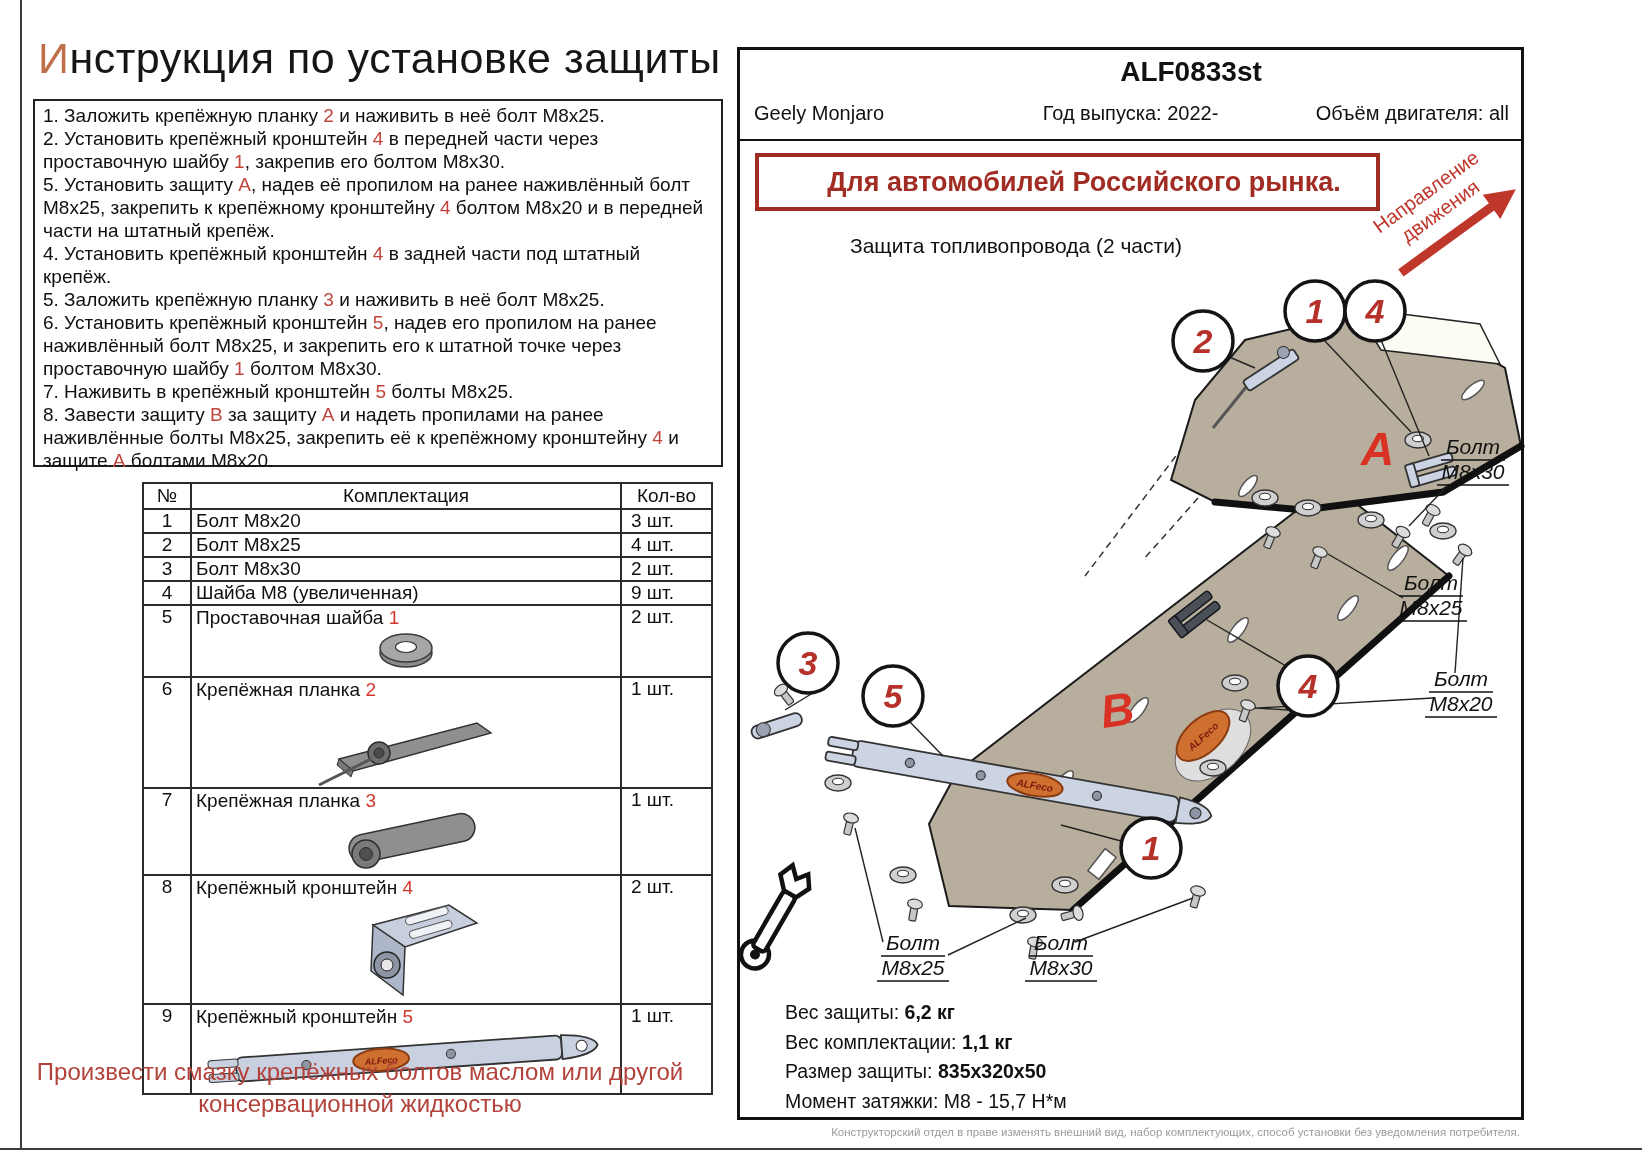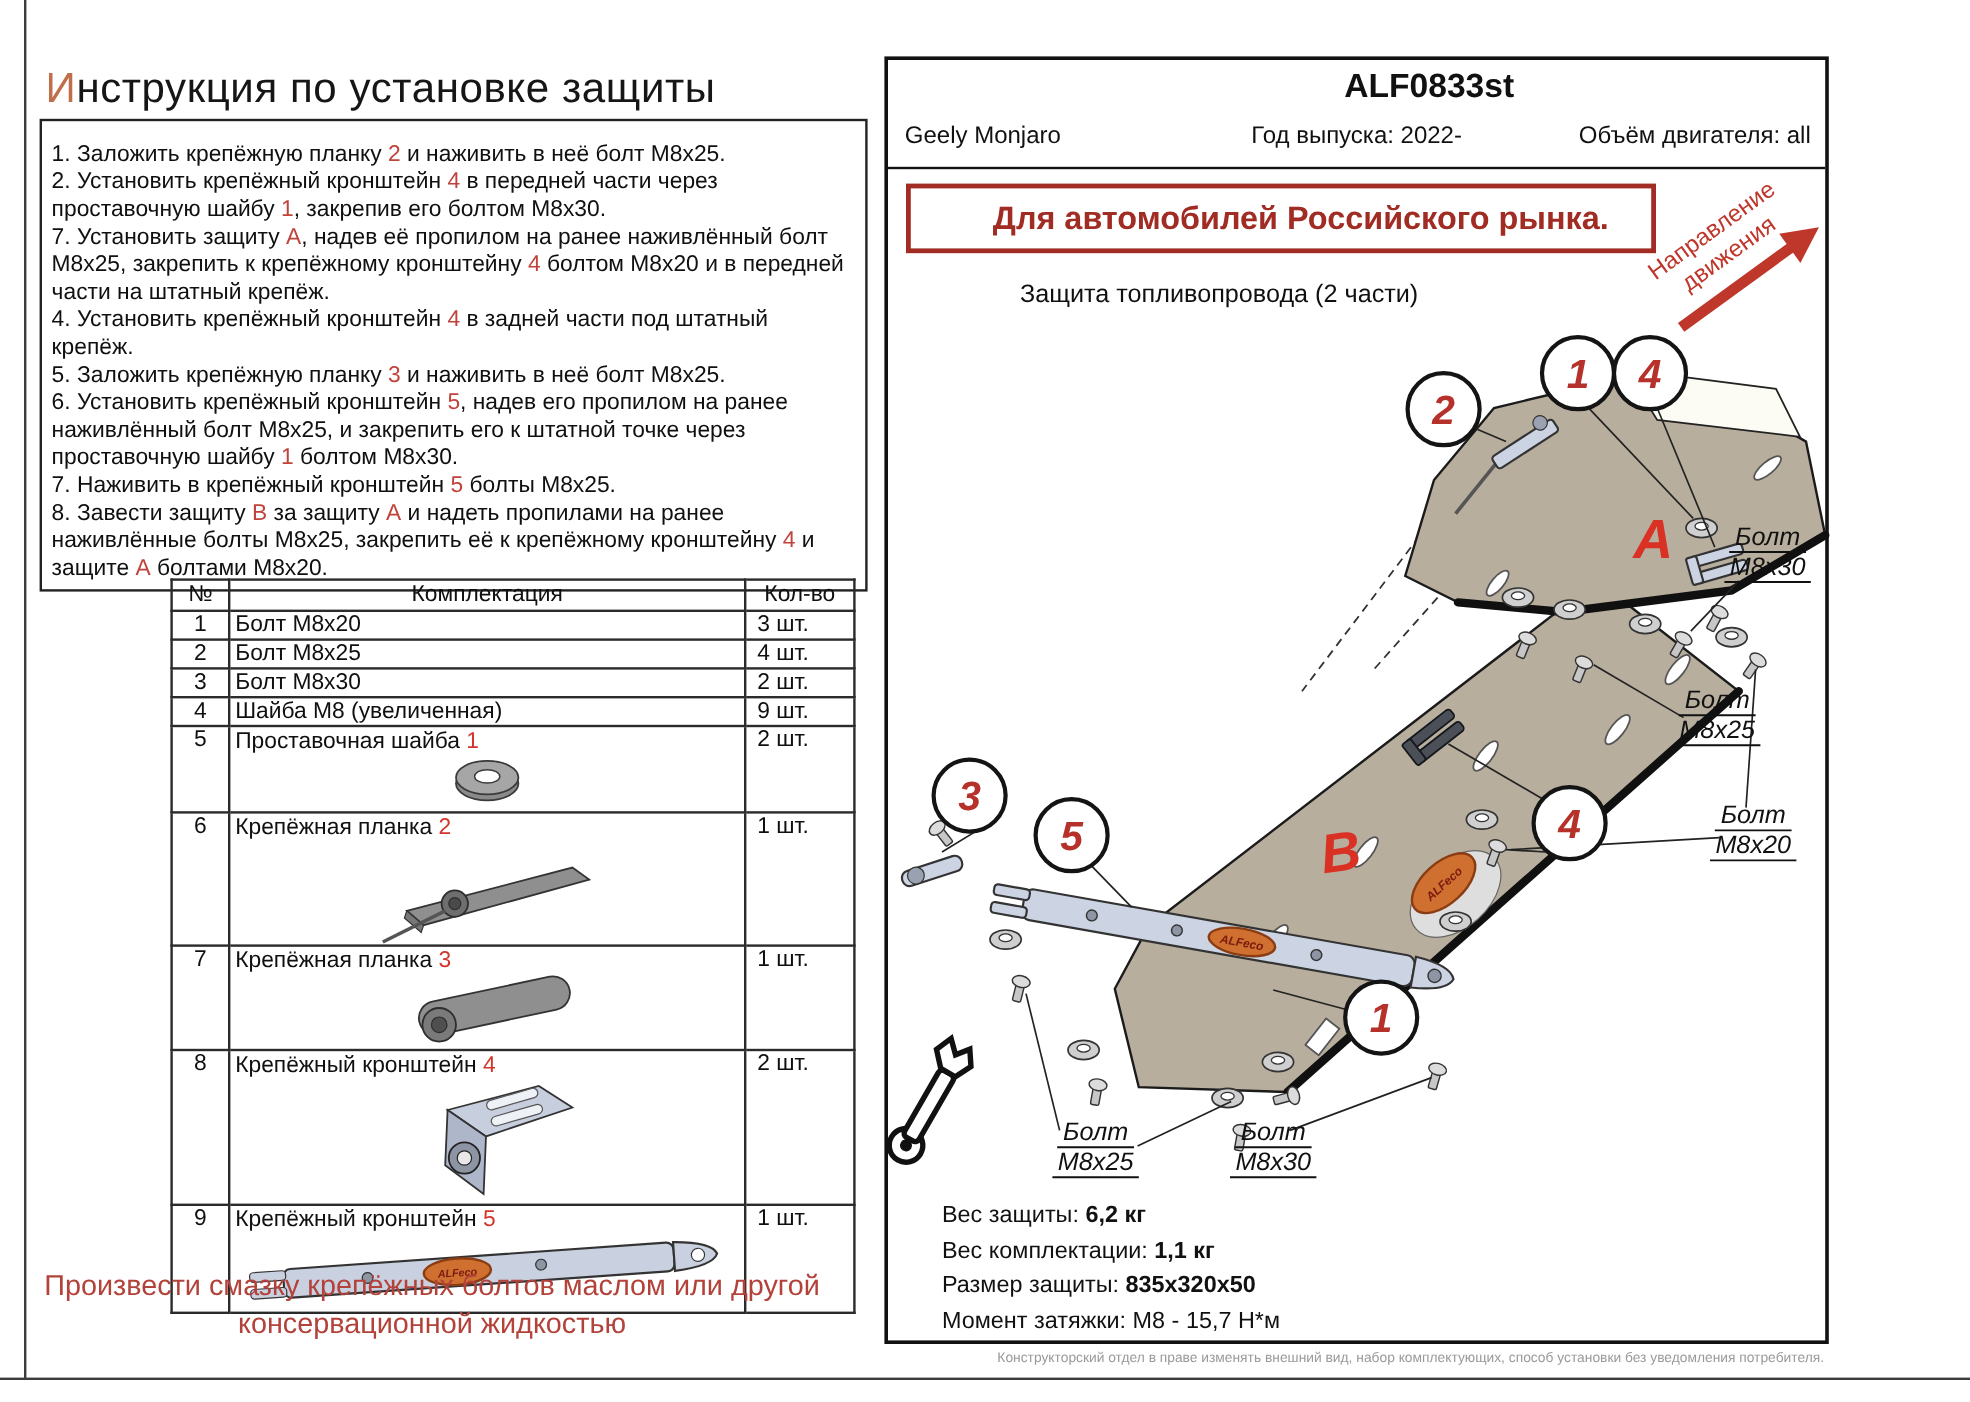--- a/index.html
+++ b/index.html
@@ -3,25 +3,25 @@
 <meta charset="utf-8">
 <style>
   html,body{margin:0;padding:0;}
   body{width:1642px;height:1168px;position:relative;background:#fff;
        font-family:"Liberation Sans",sans-serif;color:#111;overflow:hidden;}
   .abs{position:absolute;}
   
   .page-left-line{left:20px;top:0;width:2px;height:1150px;background:#3c3c3c;}
   .page-bottom-line{left:0;top:1148px;width:1642px;height:2px;background:#3c3c3c;}
   
-  .title{left:38px;top:34px;font-size:35px;letter-spacing:.5px;color:#161616;margin-top:20px;}
+  .title{left:38px;top:34px;font-size:43px;letter-spacing:.5px;color:#161616;}
   .title-lead{color:#bf6f4a;}
   
   .instr-box{left:33px;top:99px;width:670px;height:358px;border:2px solid #222;
-             padding:16px 8px;font-size:19px;line-height:23px;color:#101010;}
+             padding:3px 8px;font-size:19px;line-height:23px;color:#101010;}
   .instr-line{margin:0;}
   .red{color:#c0443c;}
   
   .parts{left:142px;top:482px;border-collapse:collapse;table-layout:fixed;}
   .parts td,.parts th{border:2px solid #2b2b2b;font-size:19px;font-weight:400;
                       padding:0 4px;vertical-align:top;color:#101010;}
   .parts th{text-align:center;padding:1px 4px;}
   .c-num{width:38px;text-align:center;}
   .c-name{width:346px;}
   .c-qty{width:76px;padding-left:9px !important;}
@@ -74,21 +74,21 @@
 <div class="abs page-bottom-line"></div>
 
 <div class="abs title">
   <span class="title-lead">И</span><span>нструкция по установке защиты</span>
 </div>
 
 <div class="abs instr-box">
   <div id="instr-list">
       <div class="instr-line"><span>1. Заложить крепёжную планку </span><span class="red">2</span><span> и наживить в неё болт М8х25.</span></div>
       <div class="instr-line"><span>2. Установить крепёжный кронштейн </span><span class="red">4</span><span> в передней части через проставочную шайбу </span><span class="red">1</span><span>, закрепив его болтом М8х30.</span></div>
-      <div class="instr-line"><span>7. Установить защиту </span><span class="red">А</span><span>, надев её пропилом на ранее наживлённый болт М8х25, закрепить к крепёжному кронштейну </span><span class="red">4</span><span> болтом М8х20 и в передней части на штатный крепёж.</span></div>
+      <div class="instr-line"><span>5. Установить защиту </span><span class="red">А</span><span>, надев её пропилом на ранее наживлённый болт М8х25, закрепить к крепёжному кронштейну </span><span class="red">4</span><span> болтом М8х20 и в передней части на штатный крепёж.</span></div>
       <div class="instr-line"><span>4. Установить крепёжный кронштейн </span><span class="red">4</span><span> в задней части под штатный крепёж.</span></div>
       <div class="instr-line"><span>5. Заложить крепёжную планку </span><span class="red">3</span><span> и наживить в неё болт М8х25.</span></div>
       <div class="instr-line"><span>6. Установить крепёжный кронштейн </span><span class="red">5</span><span>, надев его пропилом на ранее наживлённый болт М8х25, и закрепить его к штатной точке через проставочную шайбу </span><span class="red">1</span><span> болтом М8х30.</span></div>
       <div class="instr-line"><span>7. Наживить в крепёжный кронштейн </span><span class="red">5</span><span> болты М8х25.</span></div>
       <div class="instr-line"><span>8. Завести защиту </span><span class="red">В</span><span> за защиту </span><span class="red">А</span><span> и надеть пропилами на ранее наживлённые болты М8х25, закрепить её к крепёжному кронштейну </span><span class="red">4</span><span> и защите </span><span class="red">А</span><span> болтами М8х20.</span></div>
     </div>
 </div>
 
 <table class="abs parts">
   <tbody>

